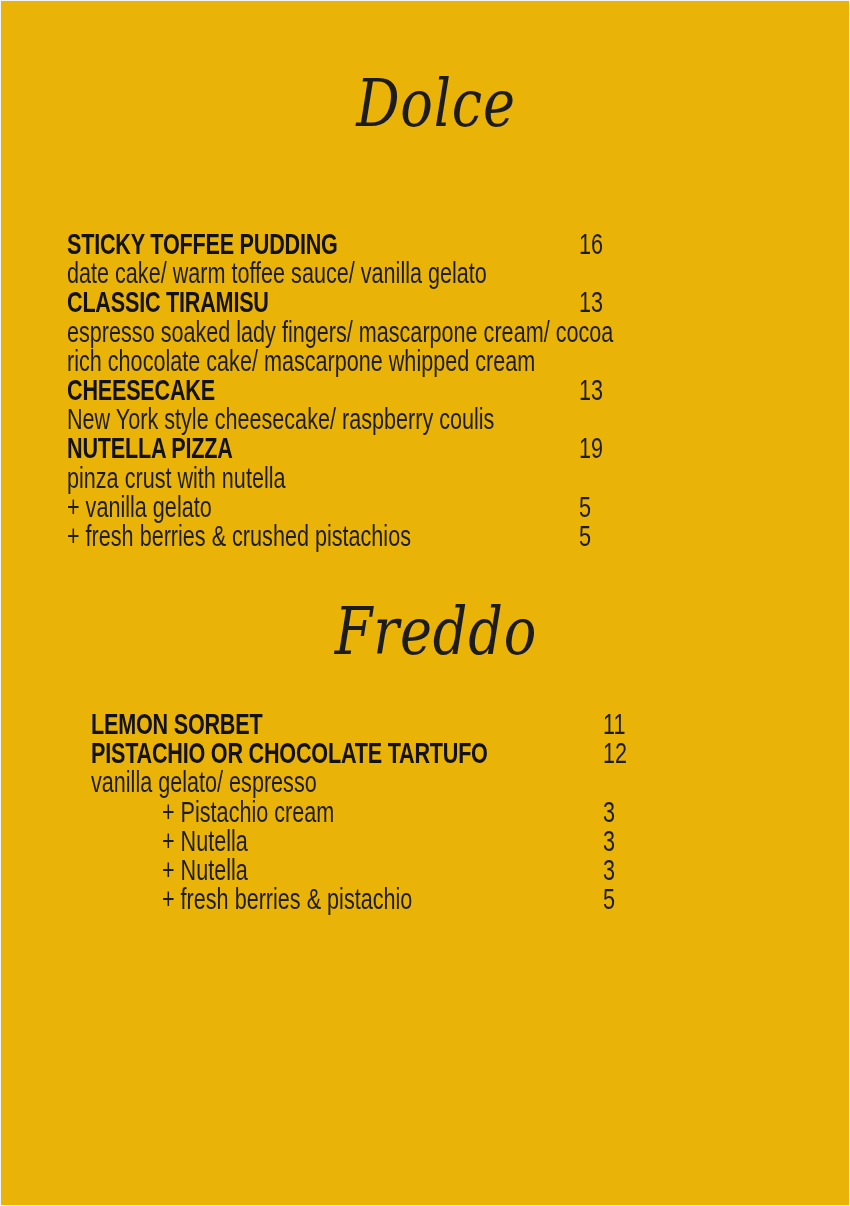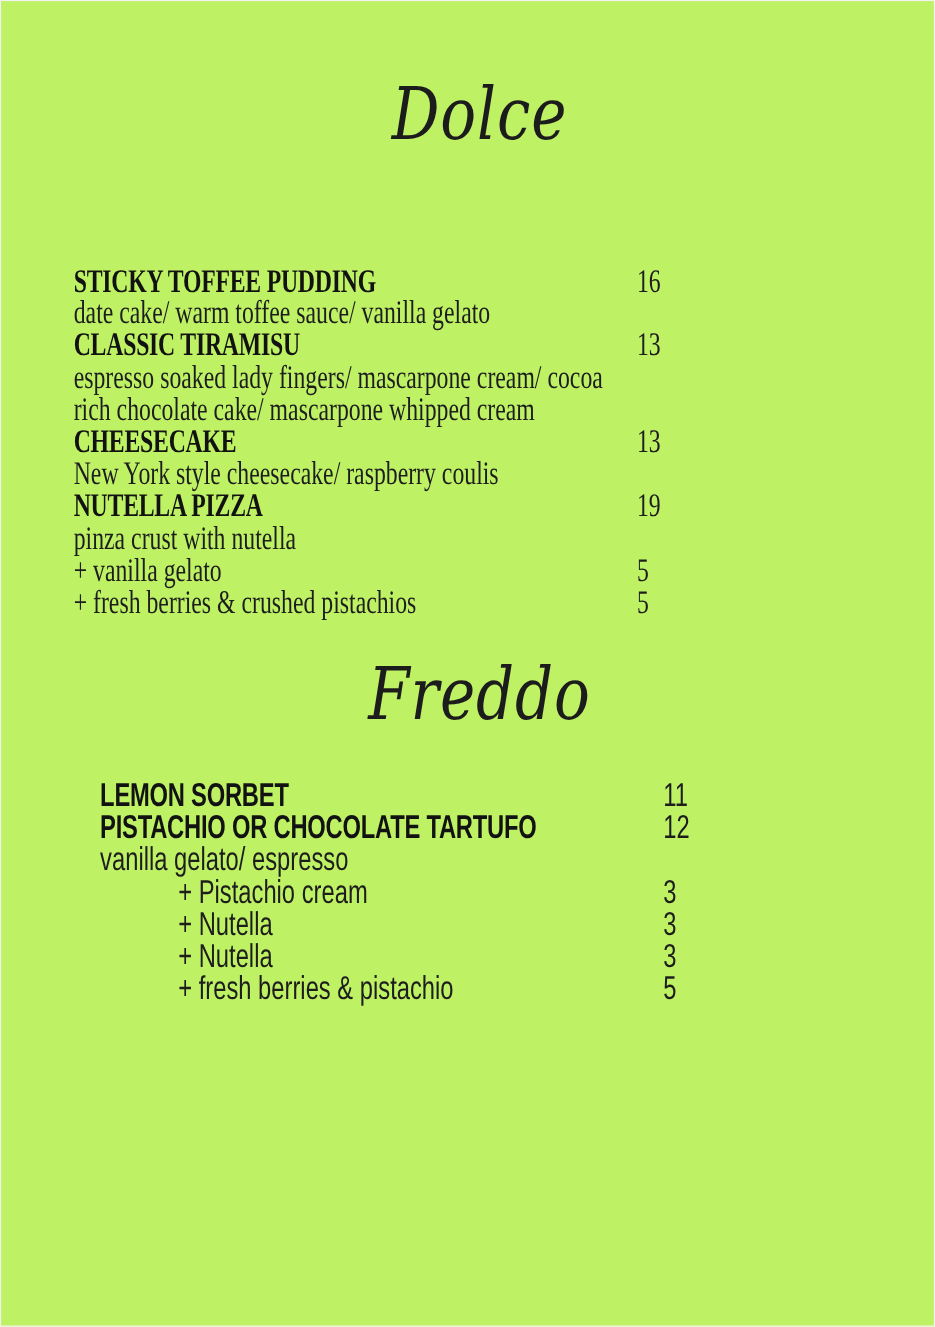--- a/index.html
+++ b/index.html
@@ -4,21 +4,21 @@
 <style>
   html, body {
     margin: 0;
     padding: 0;
     background: #ffffff;
   }
   .page {
     position: relative;
     width: 850px;
     height: 1206px;
-    background: #bef264;
+    background: #eab308;
     box-sizing: border-box;
     border: 1px solid #f2f2f2;
     overflow: hidden;
     font-family: "Liberation Sans", sans-serif;
     color: #161616;
   }
   .section-title {
     position: absolute;
     left: 20px;
     width: 830px;
@@ -35,21 +35,21 @@
     white-space: nowrap;
   }
   .title-dolce  { top: 66px; }
   .title-freddo { top: 594px; }
 
   .rows {
     position: absolute;
     left: 0;
     right: 0;
   }
-  .rows-dolce  { top: 240px; font-family: Liberation Serif, serif; }
+  .rows-dolce  { top: 228px; }
   .rows-freddo { top: 708px; padding-left: 24px; }
 
   .row {
     position: relative;
     height: 29.2px;
     line-height: 29.2px;
     font-size: 30px;
   }
   .row .name {
     position: absolute;

